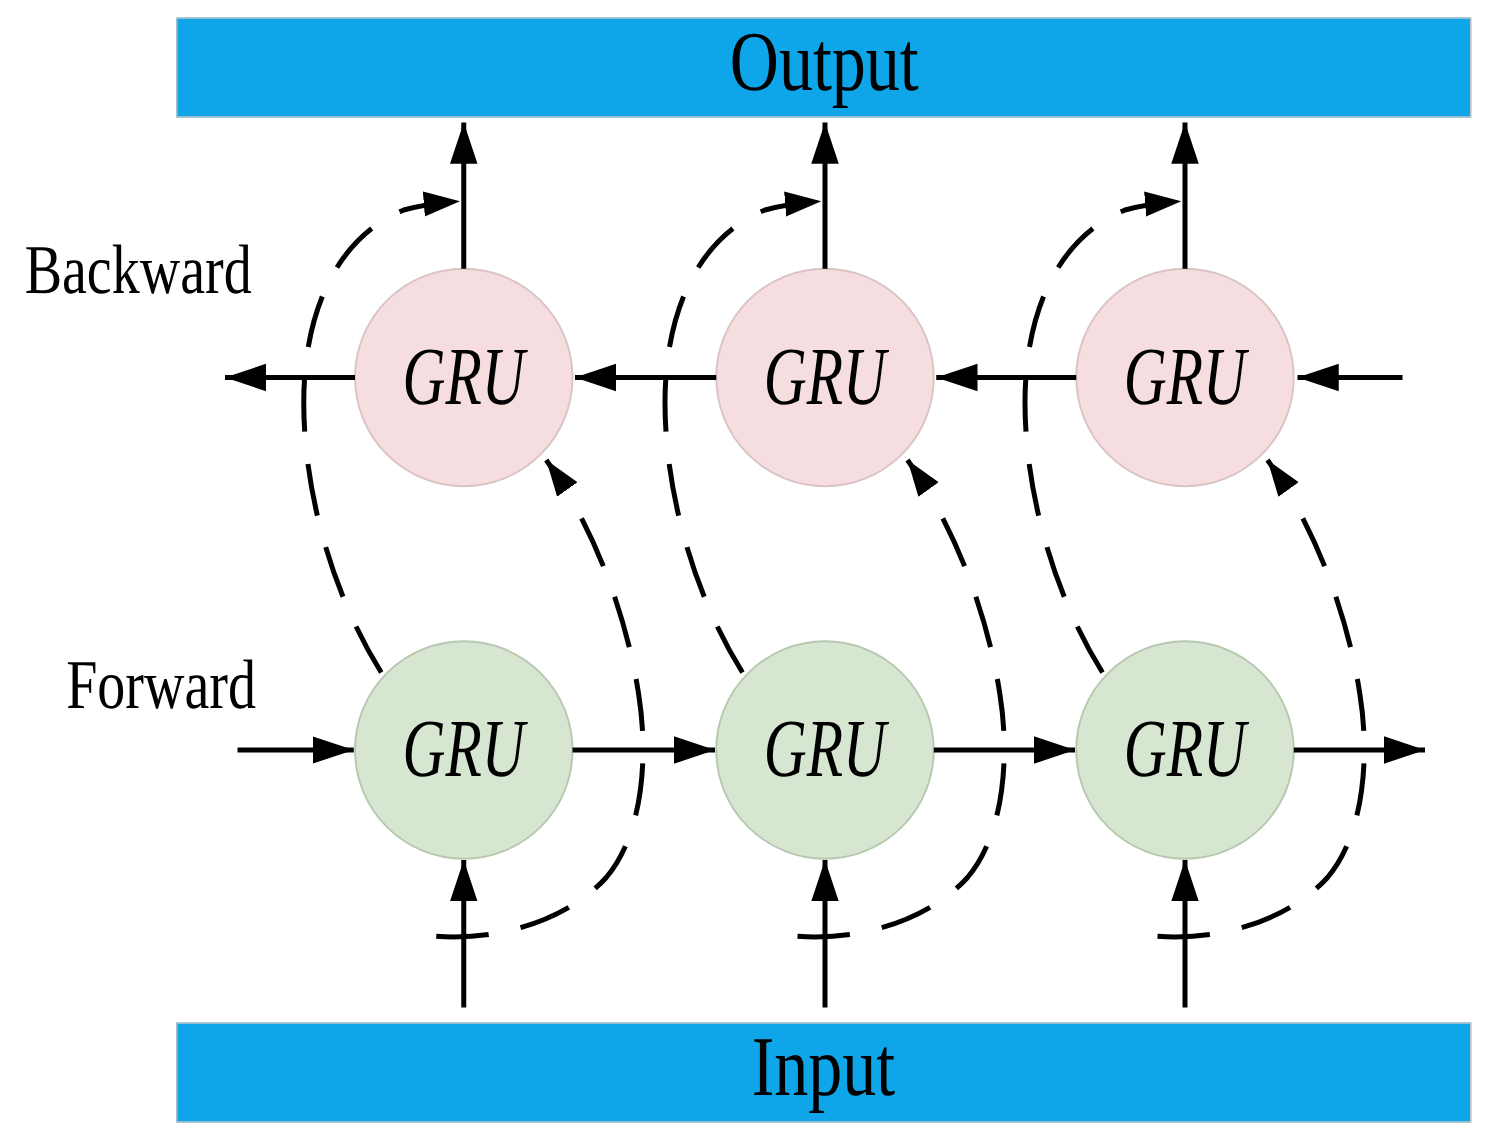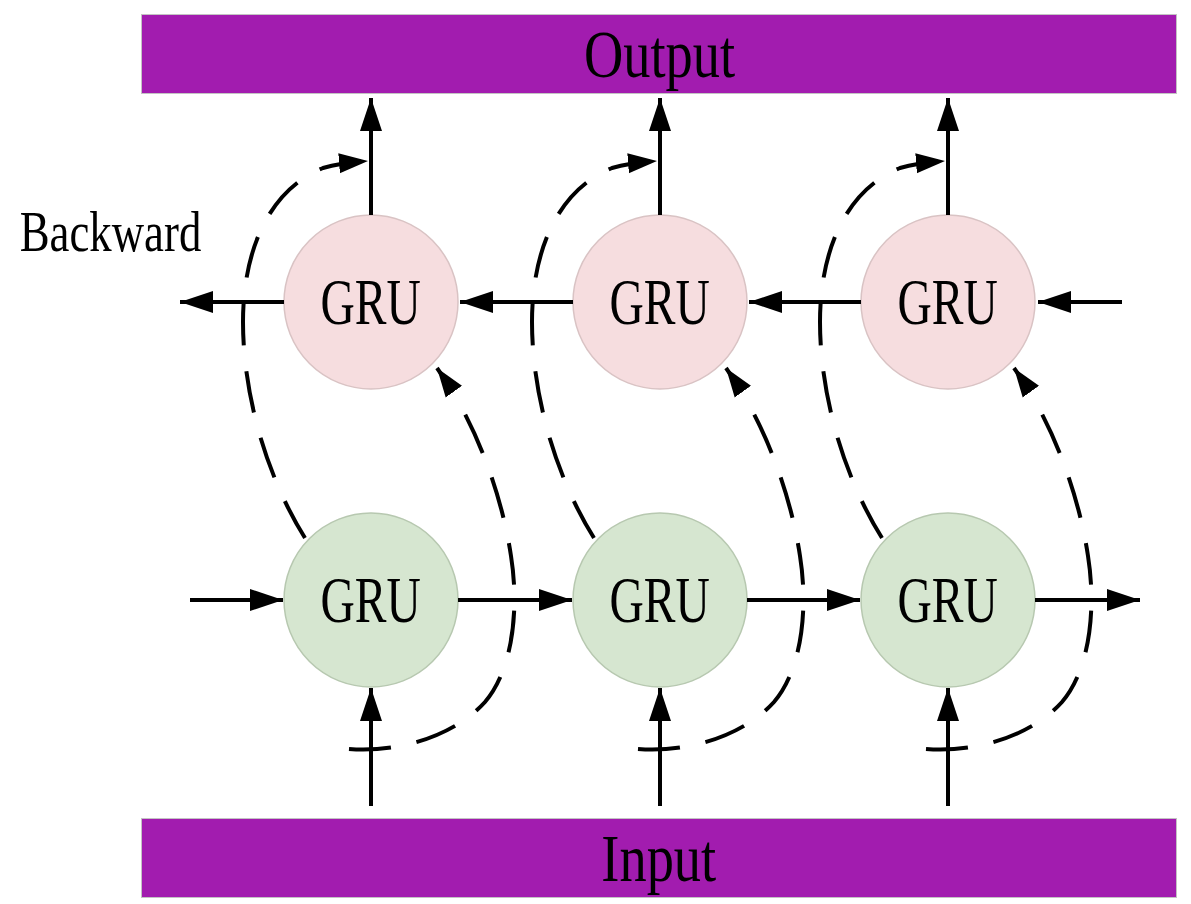--- a/index.html
+++ b/index.html
@@ -7,42 +7,43 @@
     position:relative;
     width:1191px;height:904px;
     background:#ffffff;
     font-family:"Liberation Serif", serif;
     color:#000000;
     overflow:hidden;
   }
   .bar{
     position:absolute;
     left:141px;width:1034px;height:78px;
-    background:#a21caf;
+    background:#0ea5e9;
     border:1.5px solid #c3c3c3;
-    display:flex;align-items:center;justify-content:center;
+    display:flex;justify-content:center;
   }
   #output-bar{top:14px;}
   #input-bar{top:806px;margin-top:12px;}
   .bar-label{font-size:68px;line-height:1;}
   .squeeze{display:inline-block;transform:scaleX(0.8);transform-origin:50% 50%;}
   .squeeze-narrow{display:inline-block;transform:scaleX(0.72);transform-origin:50% 50%;}
   svg{position:absolute;left:0;top:0;}
   .node-label{
     position:absolute;width:174px;height:174px;
     display:flex;align-items:center;justify-content:center;
     font-size:66px;line-height:1;
     pointer-events:none;
+    font-style:italic;
   }
   .row-label{
     position:absolute;width:210px;height:56px;
     display:flex;align-items:center;justify-content:center;
     font-size:56px;line-height:1;
   }
-  #backward-label{left:5px;top:204px;}
+  #backward-label{left:5px;top:188px;}
   #forward-label{left:24px;top:520px;}
   .solid-line{stroke:#000000;stroke-width:4;fill:none;}
   .dashed-curve{stroke:#000000;stroke-width:4;fill:none;stroke-dasharray:42 26;}
   .node-backward{stroke:#d9c3c4;stroke-width:1.5;}
   .node-forward{stroke:#b7c8b0;stroke-width:1.5;}
 </style>
 </head>
 <body>
 
 <div id="canvas">
@@ -113,14 +114,17 @@
   <div class="node-label" style="left:573px;top:513px;">
       <span class="squeeze-narrow">GRU</span>
     </div>
   <div class="node-label" style="left:861px;top:513px;">
       <span class="squeeze-narrow">GRU</span>
     </div>
 
   <div class="row-label" id="backward-label">
       <span class="squeeze">Backward</span>
     </div>
+  <div class="row-label" id="forward-label">
+      <span class="squeeze">Forward</span>
+    </div>
 
 </div>
 
 </body></html>

